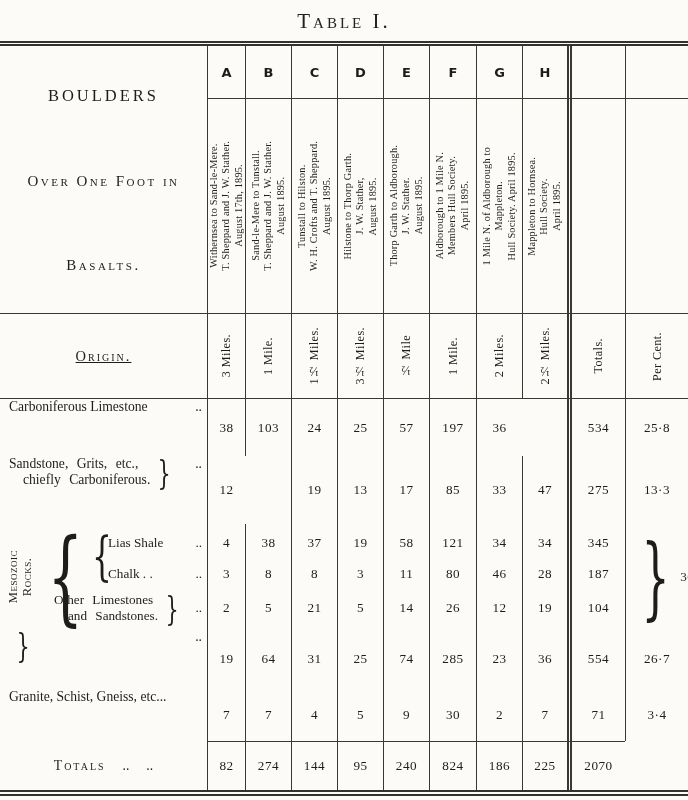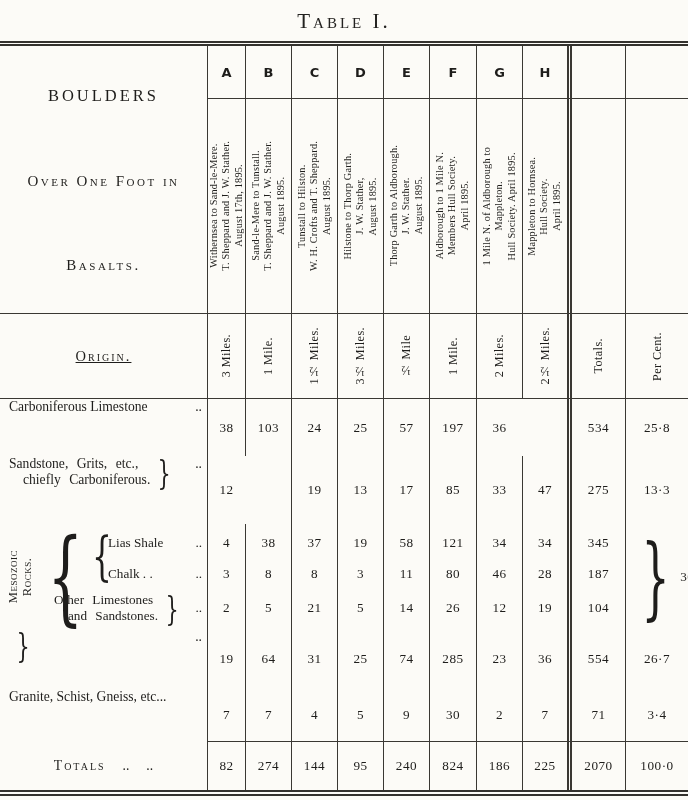--- a/index.html
+++ b/index.html
@@ -322,16 +322,15 @@
     </div>
     <div class="c vl ht num" style="grid-area:11/2">82</div>
     <div class="c vl ht num" style="grid-area:11/3">274</div>
     <div class="c vl ht num" style="grid-area:11/4">144</div>
     <div class="c vl ht num" style="grid-area:11/5">95</div>
     <div class="c vl ht num" style="grid-area:11/6">240</div>
     <div class="c vl ht num" style="grid-area:11/7">824</div>
     <div class="c vl ht num" style="grid-area:11/8">186</div>
     <div class="c vl ht num" style="grid-area:11/9">225</div>
     <div class="c vdl ht num" style="grid-area:11/10">2070</div>
-    <div class="c vl ht num" style="grid-area:11/11">100·0</div>
 
   </div>
 </div>
 
 </body></html>

